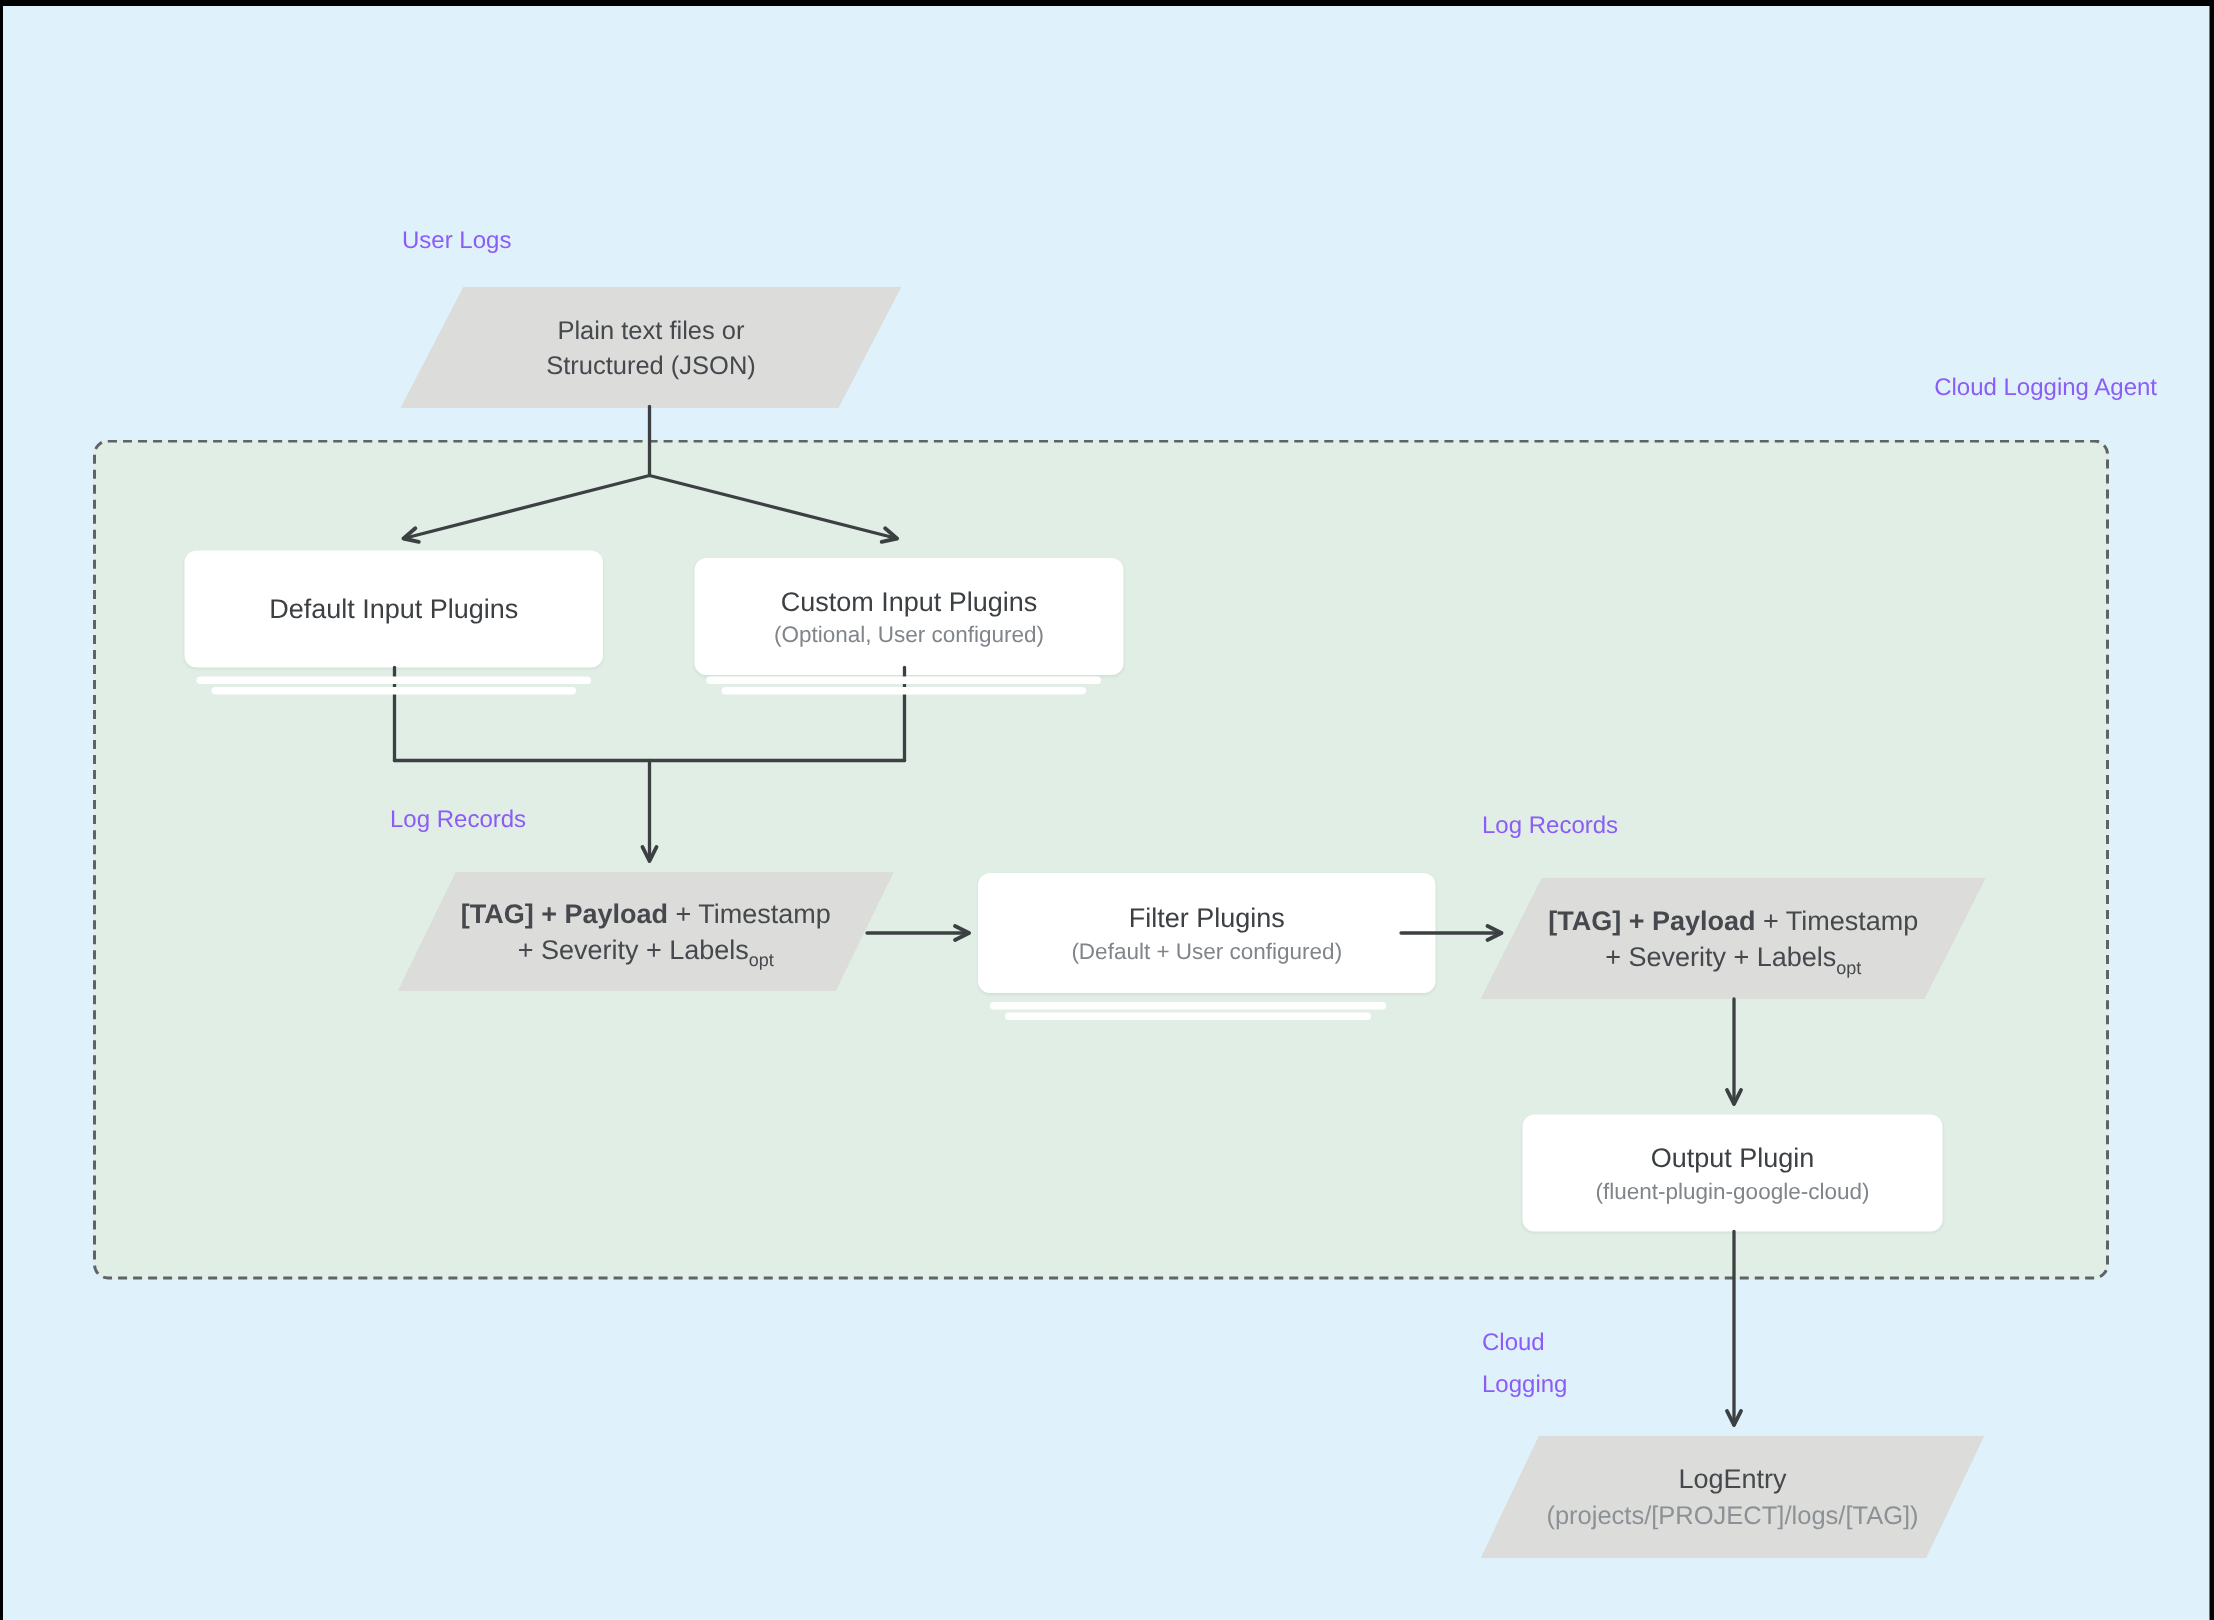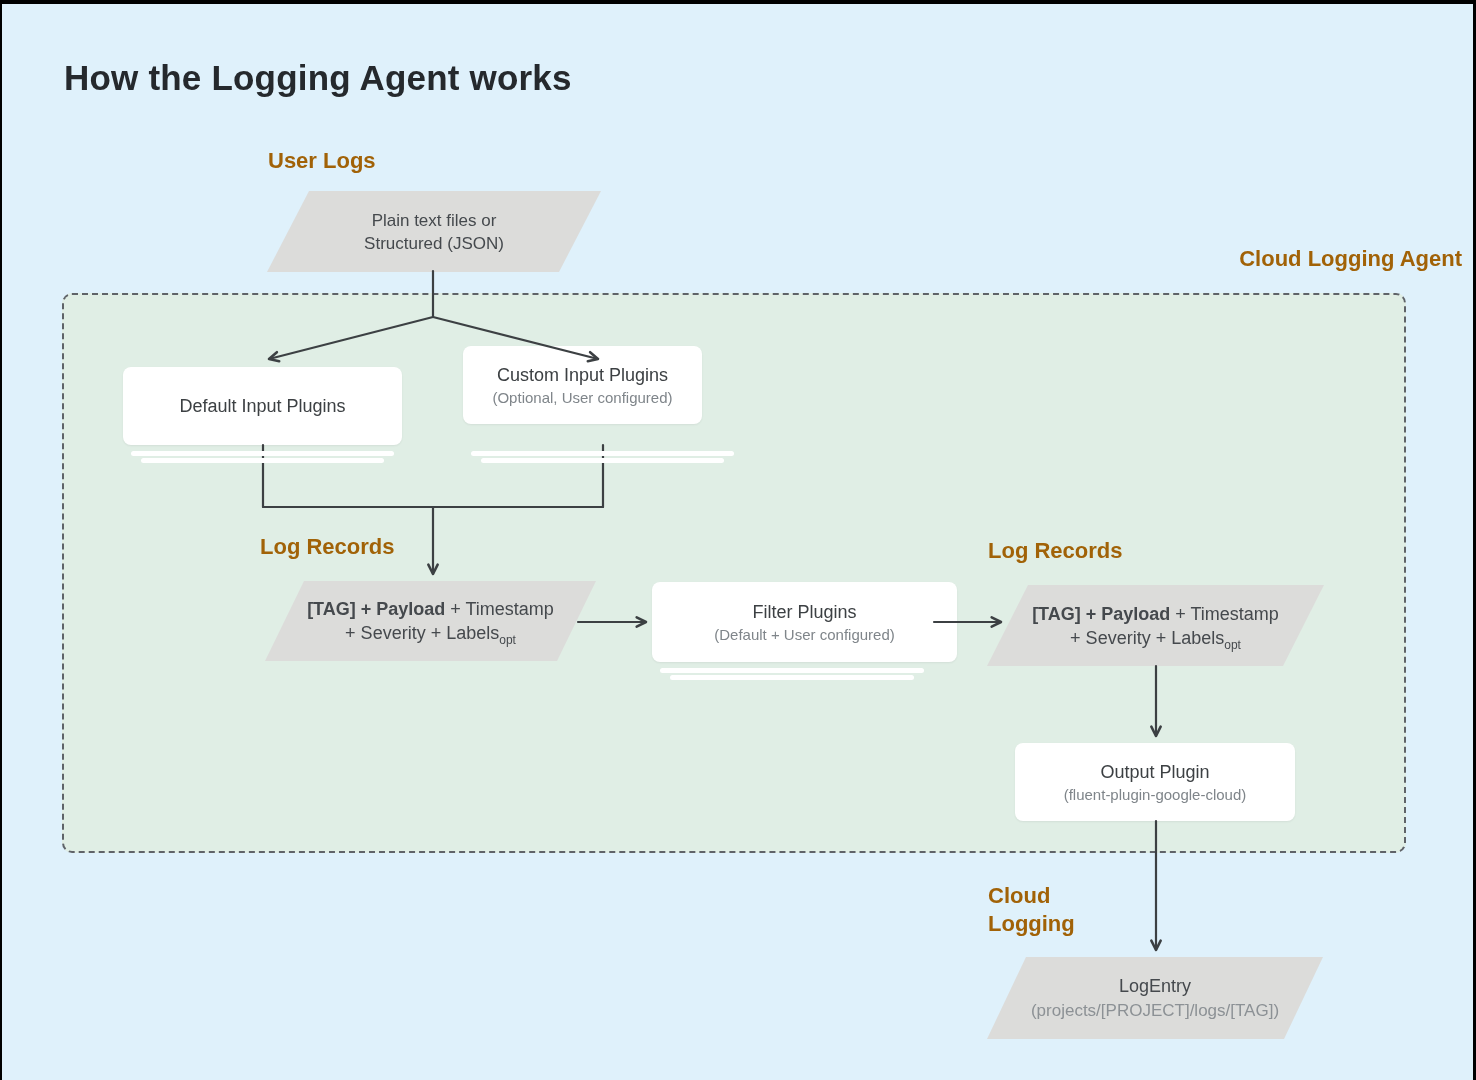--- a/index.html
+++ b/index.html
@@ -19,21 +19,21 @@
   .page-title{
     left:62px;top:54px;
     font-size:35px;font-weight:600;color:#25292d;letter-spacing:.2px;
   }
   .zone{
     left:60px;top:289px;width:1344px;height:560px;
     background:#e0eee5;border:2px dashed #5f6368;border-radius:10px;
     box-sizing:border-box;
   }
   .lbl{
-    font-size:22px;font-weight:700;color:#a16207;line-height:28px;
+    font-size:16px;font-weight:400;color:#8b5cf6;line-height:28px;
   }
   .para{
     background:#dcdcda;display:flex;align-items:center;justify-content:center;
     text-align:center;color:#45494d;
   }
   .para .ptxt{font-size:17px;line-height:23px;}
   .para .rtxt{font-size:18px;line-height:24px;}
   .para b{font-weight:700;}
   .para sub{font-size:12px;vertical-align:-5px;line-height:0;}
   .card{
@@ -57,45 +57,44 @@
   .z1{z-index:1}.z2{z-index:2}.z5{z-index:5}
 </style>
 </head>
 <body>
 
 <div class="frame">
   <div class="canvas">
 
     <div class="abs zone z1"></div>
 
-    <div class="abs page-title z5">How the Logging Agent works</div>
 
     <div class="abs lbl z5" style="left:266px;top:143px;">User Logs</div>
-    <div class="abs lbl z5" style="left:1156px;top:241px;width:304px;text-align:right;">Cloud Logging Agent</div>
+    <div class="abs lbl z5" style="left:1132px;top:241px;width:304px;text-align:right;">Cloud Logging Agent</div>
     <div class="abs lbl z5" style="left:258px;top:529px;">Log Records</div>
     <div class="abs lbl z5" style="left:986px;top:533px;">Log Records</div>
     <div class="abs lbl z5" style="left:986px;top:878px;">
       <div>Cloud</div>
       <div>Logging</div>
     </div>
 
     <div class="abs card z2" style="left:121px;top:363px;width:279px;height:78px;">
       <div class="ctitle">Default Input Plugins</div>
     </div>
 
     <div class="abs para z2" style="left:265px;top:187px;width:334px;height:81px;clip-path:polygon(42px 0,100% 0,calc(100% - 42px) 100%,0 100%);">
       <div class="ptxt">
         <div>Plain text files or</div>
         <div>Structured (JSON)</div>
       </div>
     </div>
     <div class="abs stack z5" style="left:129px;top:447px;width:263px;"></div>
     <div class="abs stack z5" style="left:139px;top:454px;width:243px;"></div>
 
-    <div class="abs card z2" style="left:461px;top:342px;width:239px;height:78px;">
+    <div class="abs card z2" style="left:461px;top:368px;width:286px;height:78px;">
       <div class="ctitle">Custom Input Plugins</div>
       <div class="csub">(Optional, User configured)</div>
     </div>
     <div class="abs stack z5" style="left:469px;top:447px;width:263px;"></div>
     <div class="abs stack z5" style="left:479px;top:454px;width:243px;"></div>
 
     <div class="abs para z2" style="left:263px;top:577px;width:331px;height:80px;clip-path:polygon(39px 0,100% 0,calc(100% - 39px) 100%,0 100%);">
       <div class="rtxt">
         <div><b>[TAG] + Payload</b><span> + Timestamp</span></div>
         <div><span>+ Severity + Labels</span><sub>opt</sub></div>

